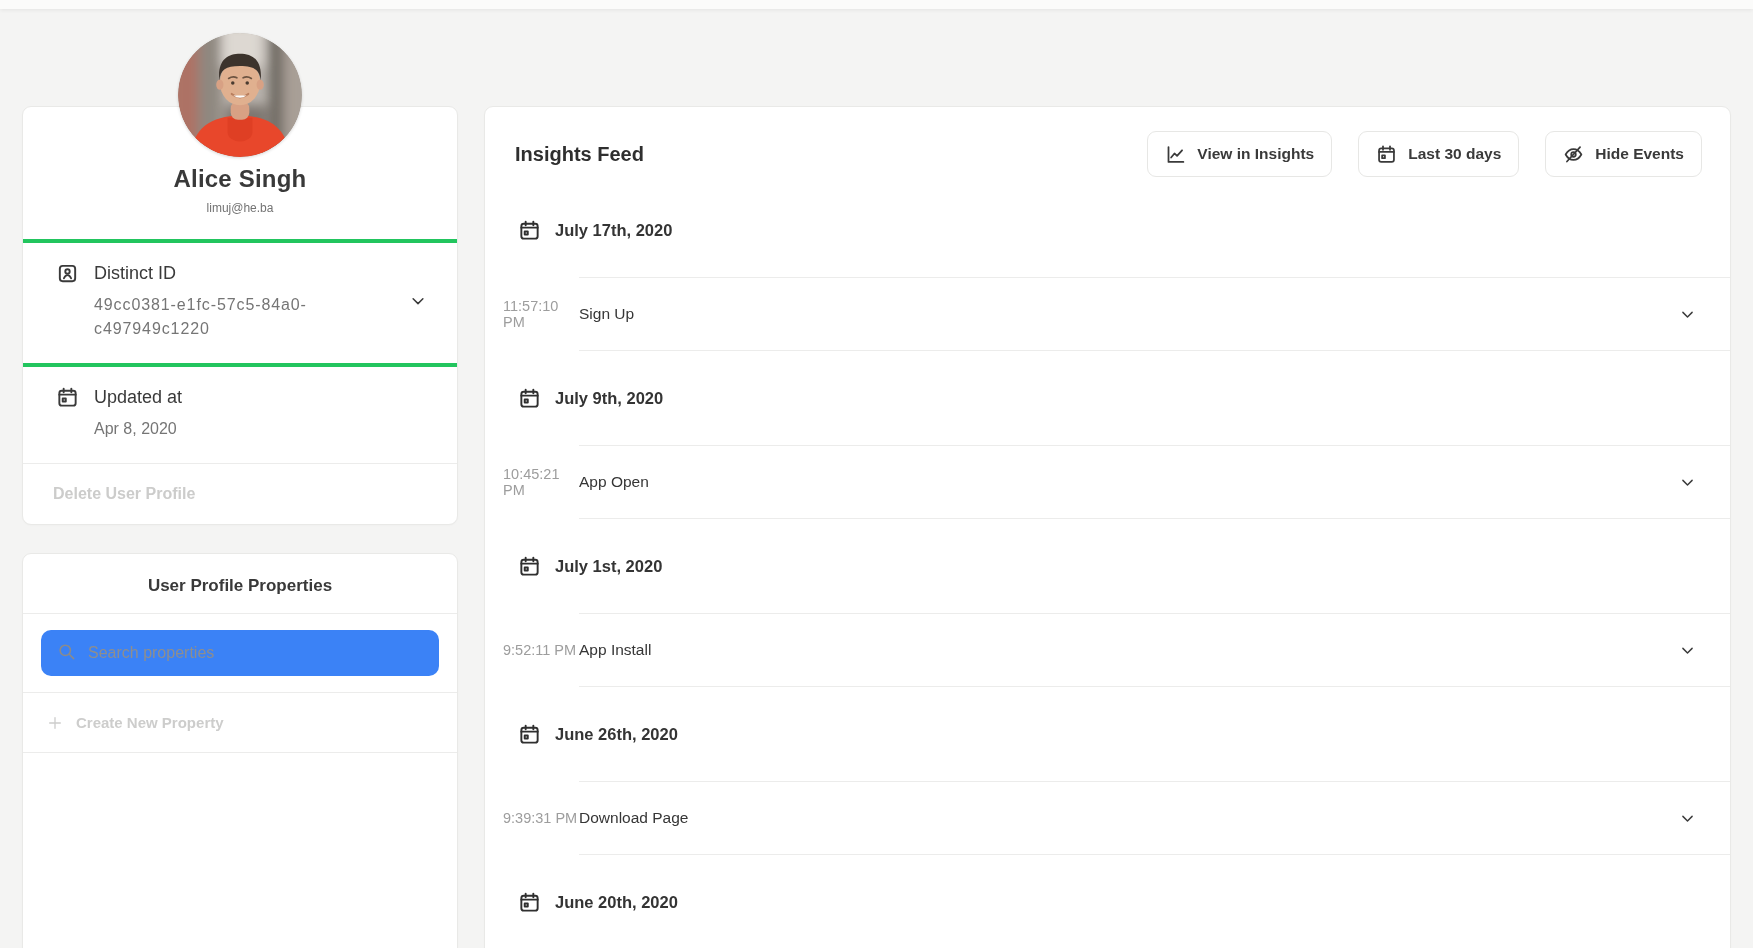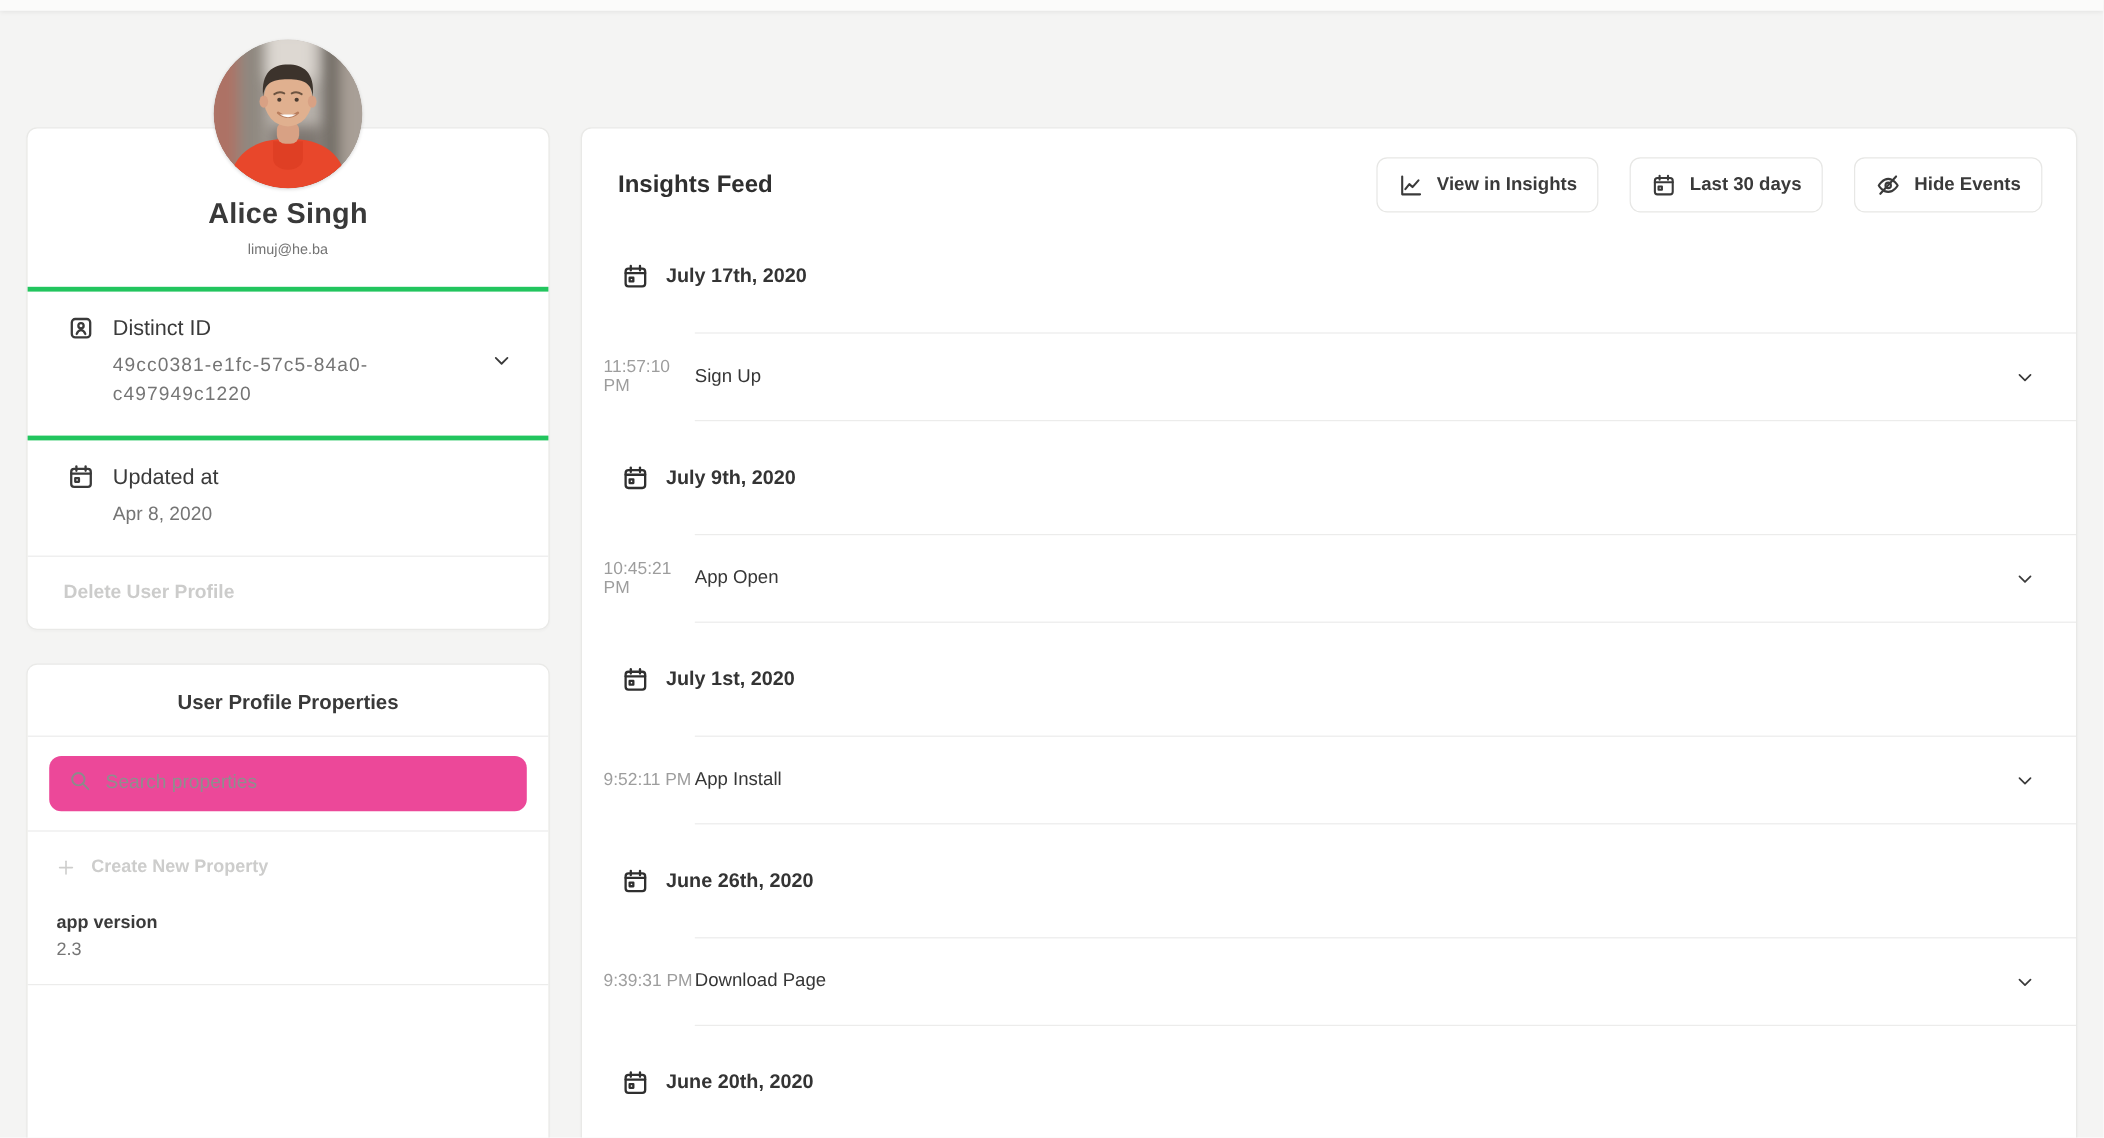--- a/index.html
+++ b/index.html
@@ -41,21 +41,21 @@
   .pf-value.mono-ish{ letter-spacing:.9px; width:262px; overflow-wrap:break-word; }
   .pf-chevron{ position:absolute; right:30px; top:50%; transform:translateY(-50%); color:#3a3a3a; cursor:pointer; }
   .pf-chevron svg{ width:18px; height:18px; }
   .pf-delete{ border-top:1px solid #ececeb; padding:21px 30px; font-size:16px; font-weight:600; color:#cccccb; cursor:default; }
   
   .props-card{ margin-top:28px; min-height:420px; }
   .props-title{ padding:22px 24px 17px; font-size:17px; font-weight:700; color:#393939;text-align:center; }
   .divider{ border-top:1px solid #ececeb; }
   .search-wrap{ padding:16px 18px; }
   .search-box{
-    background:#ec4899; border-radius:10px; height:46px;
+    background:#3b82f6; border-radius:10px; height:46px;
     display:flex; align-items:center; gap:12px; padding:0 16px;
   }
   .search-box svg{ width:19px; height:19px; color:#8b8b8b; flex-shrink:0; }
   .search-box input{
     border:none; outline:none; background:transparent; flex:1;
     font-family:"Liberation Sans", sans-serif; font-size:16px; color:#3a3a3a;
   }
   .search-box input::placeholder{ color:#8e8e8e; }
   .create-row{
     padding:21px 24px; display:flex; align-items:center; gap:13px;
@@ -200,26 +200,20 @@
       <div class="divider"></div>
       <div class="create-row">
         <span style="display:flex">
             <svg viewBox="0 0 24 24" fill="none" stroke="currentColor" stroke-width="2" stroke-linecap="round" stroke-linejoin="round">
               <line x1="12" y1="4" x2="12" y2="20"></line>
               <line x1="4" y1="12" x2="20" y2="12"></line>
             </svg>
           </span>
         <span>Create New Property</span>
       </div>
-      <div id="prop-list">
-          <div class="prop-item">
-            <div class="prop-name">app version</div>
-     <div class="prop-value">2.3</div>
-          </div>
-        </div>
       <div class="divider"></div>
     </div>
   </div>
 
   <div class="card activity-card">
     <div class="act-header">
       <div class="act-title">Insights Feed</div>
       <div class="act-buttons" id="act-buttons">
           <button class="btn">
             <span style="display:flex">

